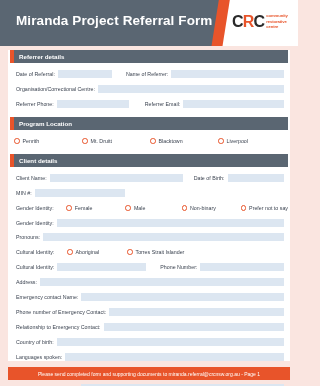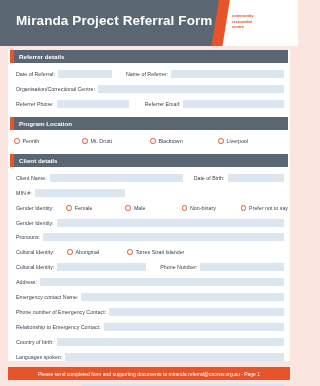--- a/index.html
+++ b/index.html
@@ -206,20 +206,21 @@
 <body>
 
 <div class="page">
 
   <div class="header">
     <div class="header-bar"></div>
     <div class="header-title">Miranda Project Referral Form</div>
     <div class="header-slash"></div>
 
     <div class="logo">
+      <div class="logo-crc"><span class="logo-c1">C</span><span class="logo-r">R</span><span class="logo-c2">C</span></div>
       <div class="logo-words">
         <span>community</span>
         <span>restorative</span>
         <span>centre</span>
       </div>
     </div>
   </div>
 
   <div class="sheet">
 

